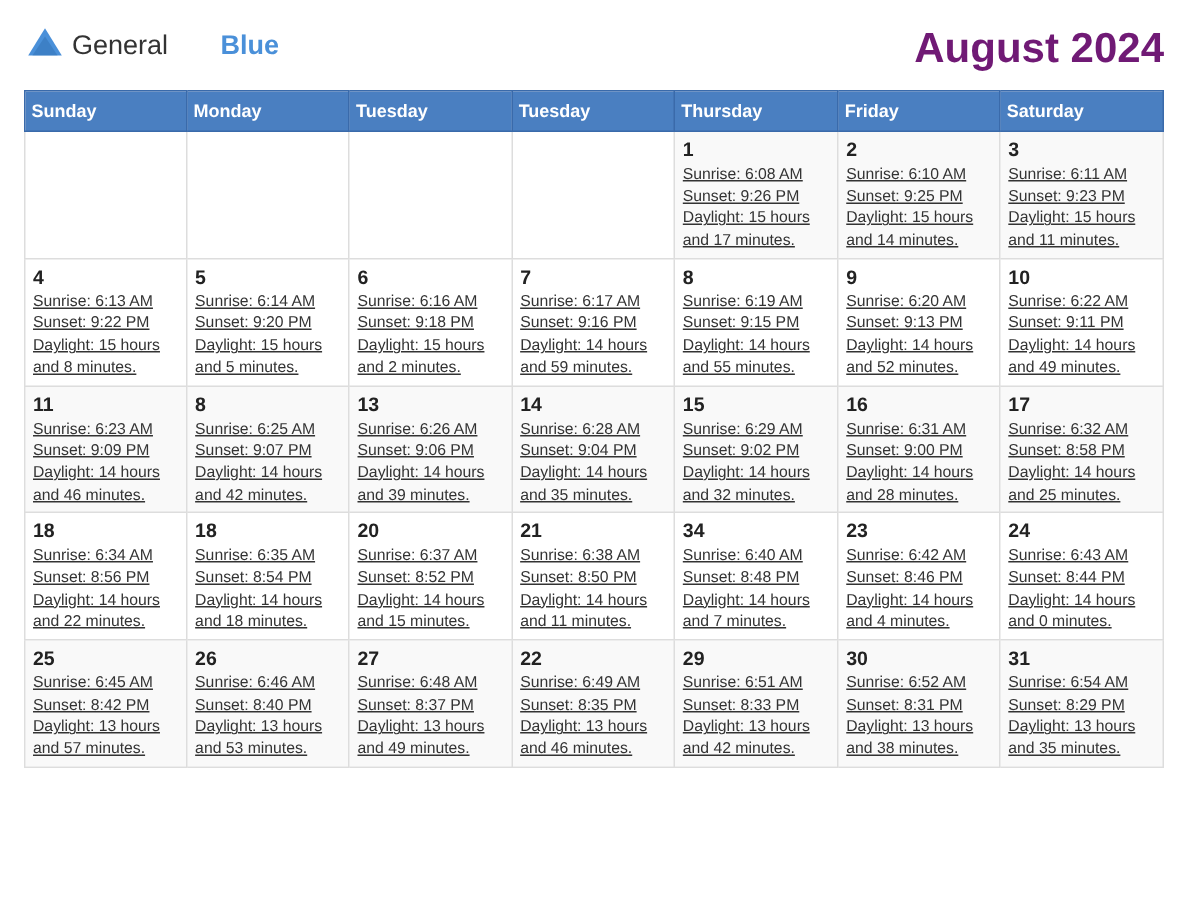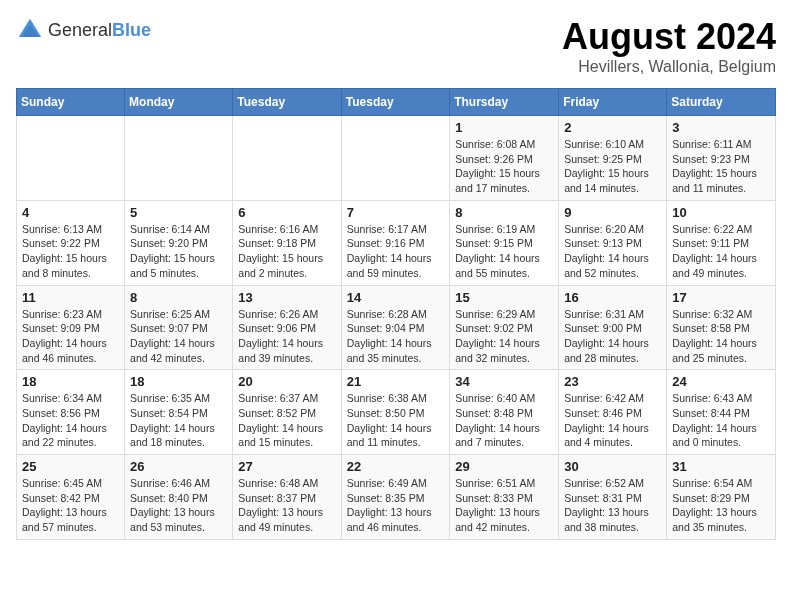--- a/index.html
+++ b/index.html
@@ -23,32 +23,33 @@
     }
     .logo-text-general {
       font-size: 18px;
       font-weight: normal;
       color: #333;
     }
     .logo-text-blue {
       font-size: 18px;
       font-weight: bold;
       color: #4a90d9;
+      margin-left: 35px;
     }
     .logo-icon {
       width: 28px;
       height: 28px;
     }
     .title-block {
       text-align: right;
     }
     .title-block h1 {
-      font-size: 36px;
-      font-weight: bold;
-      color: #000000;
+      font-size: 28px;
+      font-weight: bold;
+      color: #701a75;
     }
     .title-block h2 {
       font-size: 16px;
       font-weight: normal;
       color: #555;
     }
     .calendar {
       width: 100%;
       border-collapse: collapse;
       font-size: 11px;
@@ -82,41 +83,41 @@
     .day-number {
       font-weight: bold;
       font-size: 13px;
       margin-bottom: 2px;
       color: #222;
     }
     .day-info {
       color: #333;
       line-height: 1.4;
       font-size: 10.5px;
+      text-decoration: underline;
     }
     .empty-cell {
       background: #fff !important;
     }
   </style>
 </head>
 <body>
 
 <div class="header">
   <div class="logo">
     <svg class="logo-icon" viewBox="0 0 40 40" xmlns="http://www.w3.org/2000/svg">
       <polygon points="20,4 36,30 4,30" fill="#4a90d9"></polygon>
       <polygon points="20,12 32,30 8,30" fill="#2a6aaa" opacity="0.4"></polygon>
     </svg>
     <div>
       <span class="logo-text-general">General</span><span class="logo-text-blue">Blue</span>
     </div>
   </div>
   <div class="title-block">
     <h1>August 2024</h1>
-    <h2>Hevillers, Wallonia, Belgium</h2>
   </div>
 </div>
 
 <table class="calendar">
   <thead>
     <tr>
     <th>Sunday</th>
         <th>Monday</th>
         <th>Tuesday</th>
         <th>Tuesday</th>

